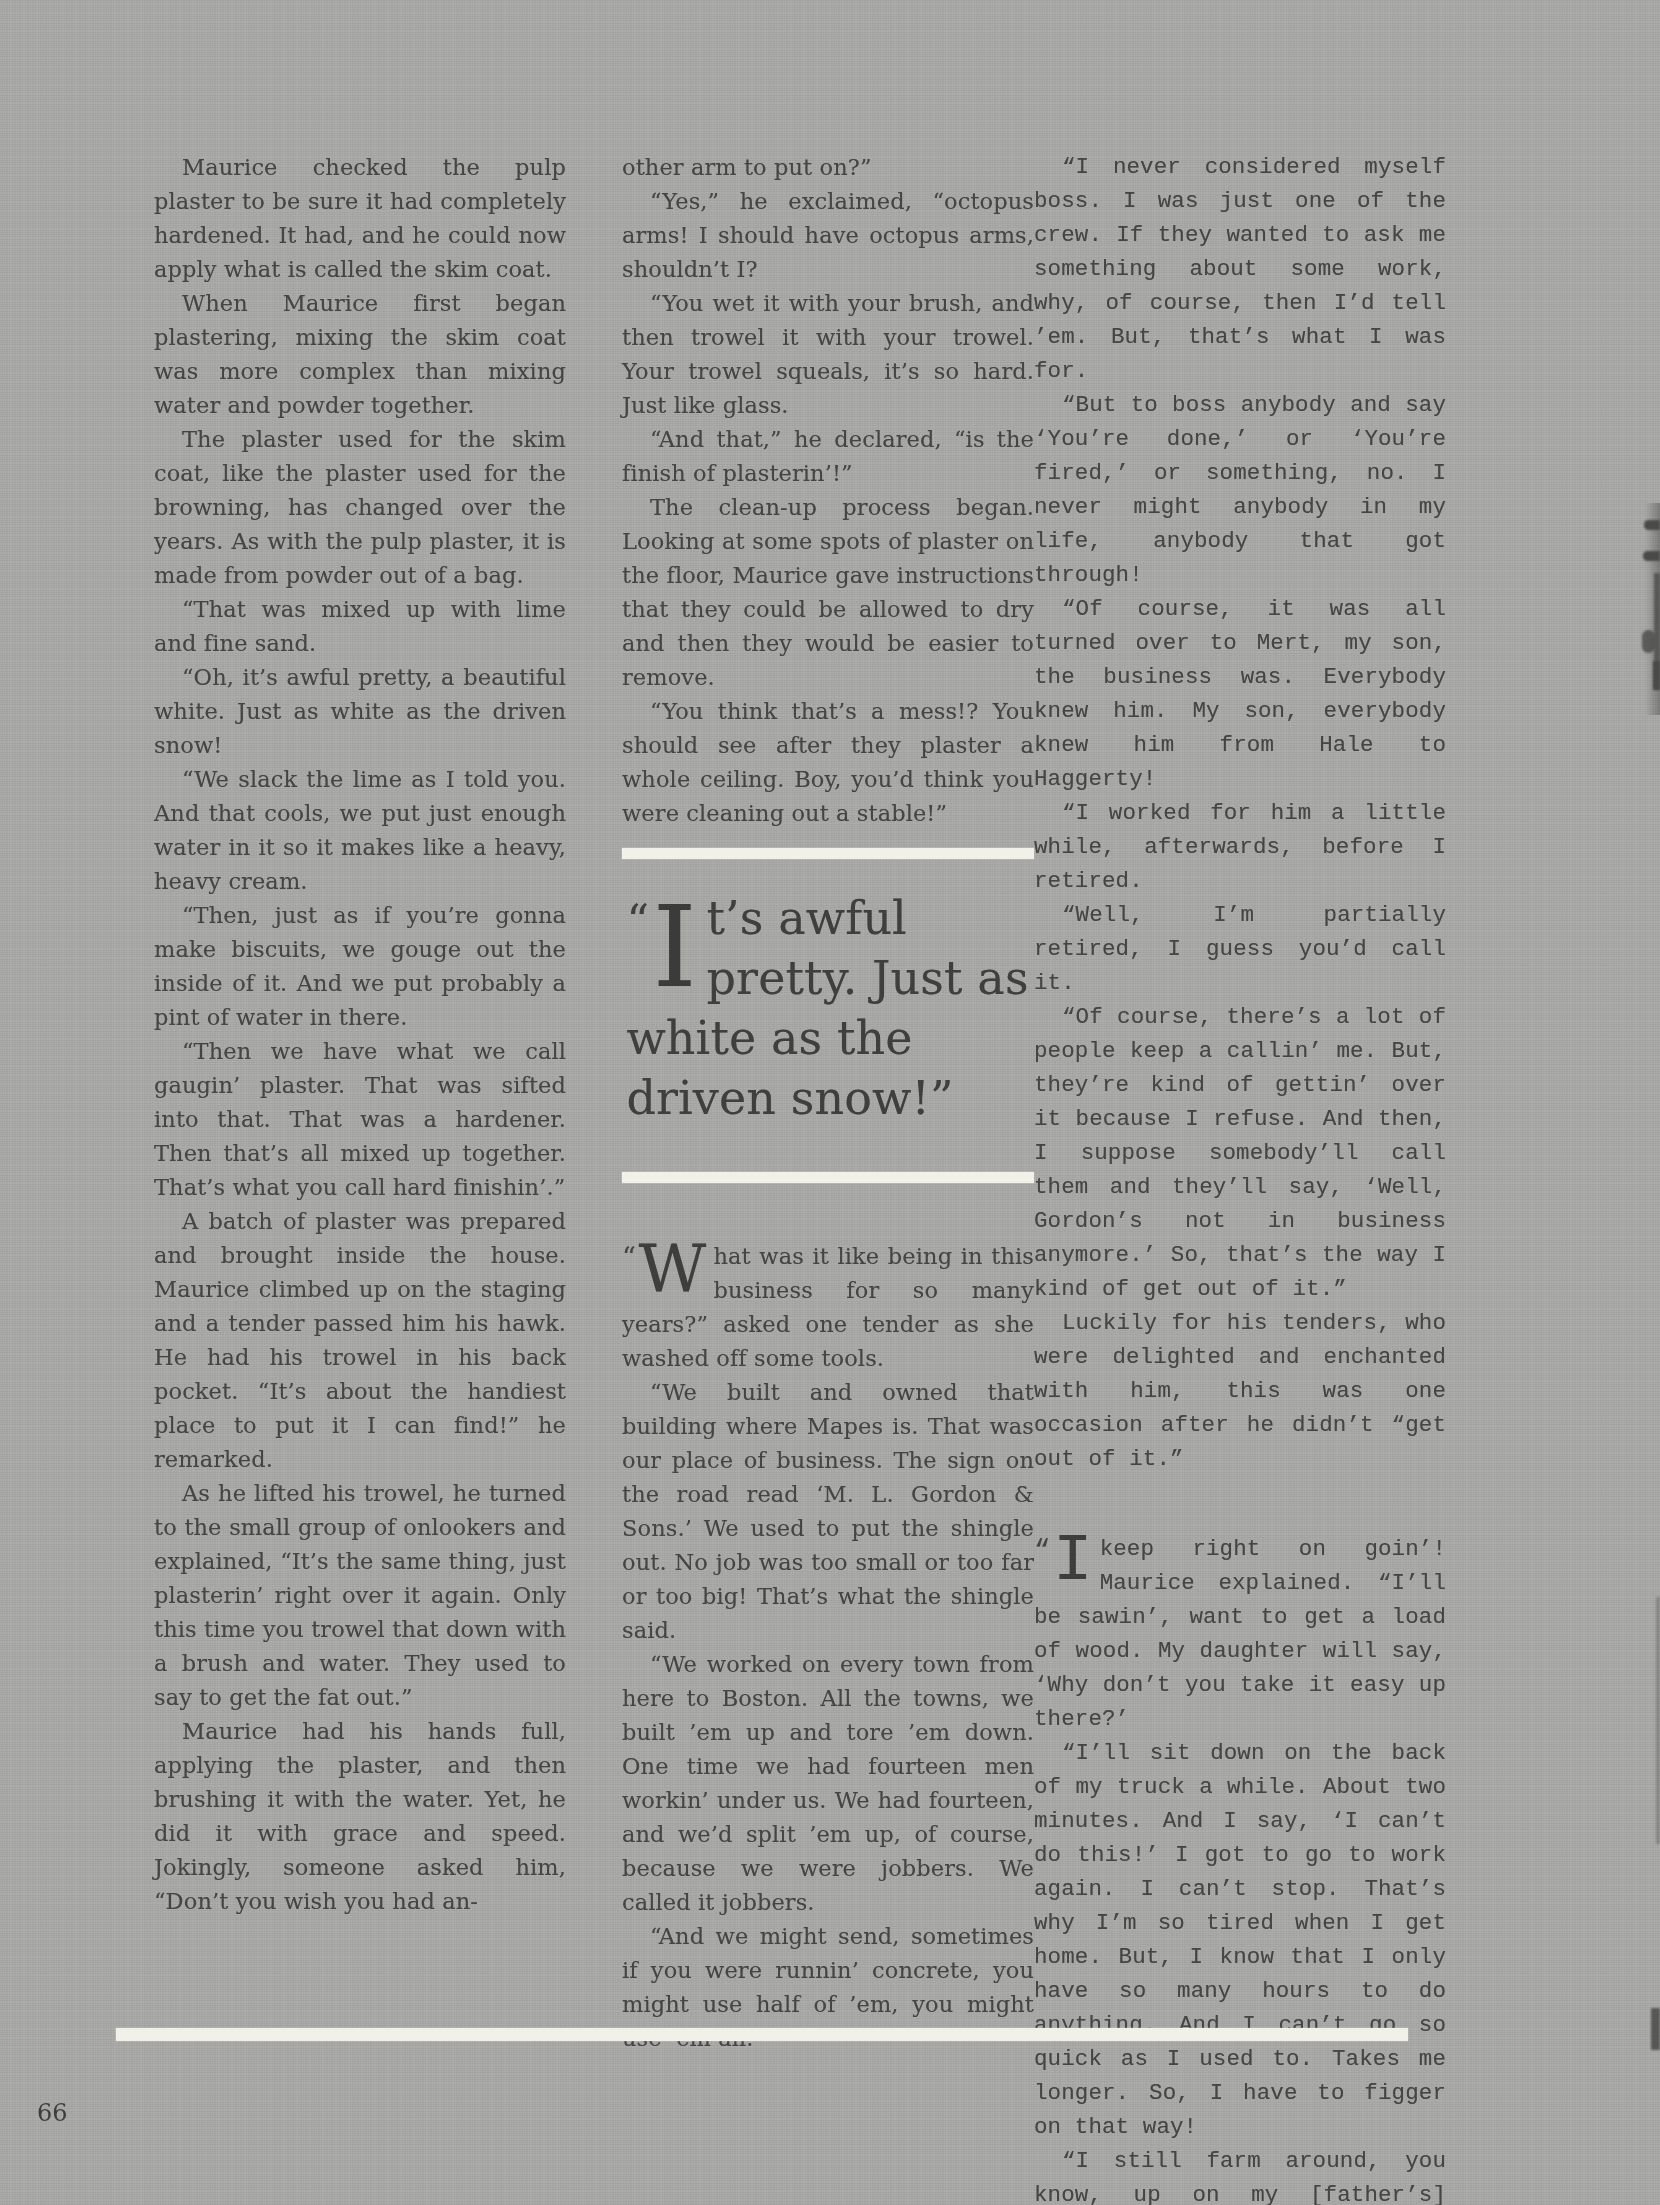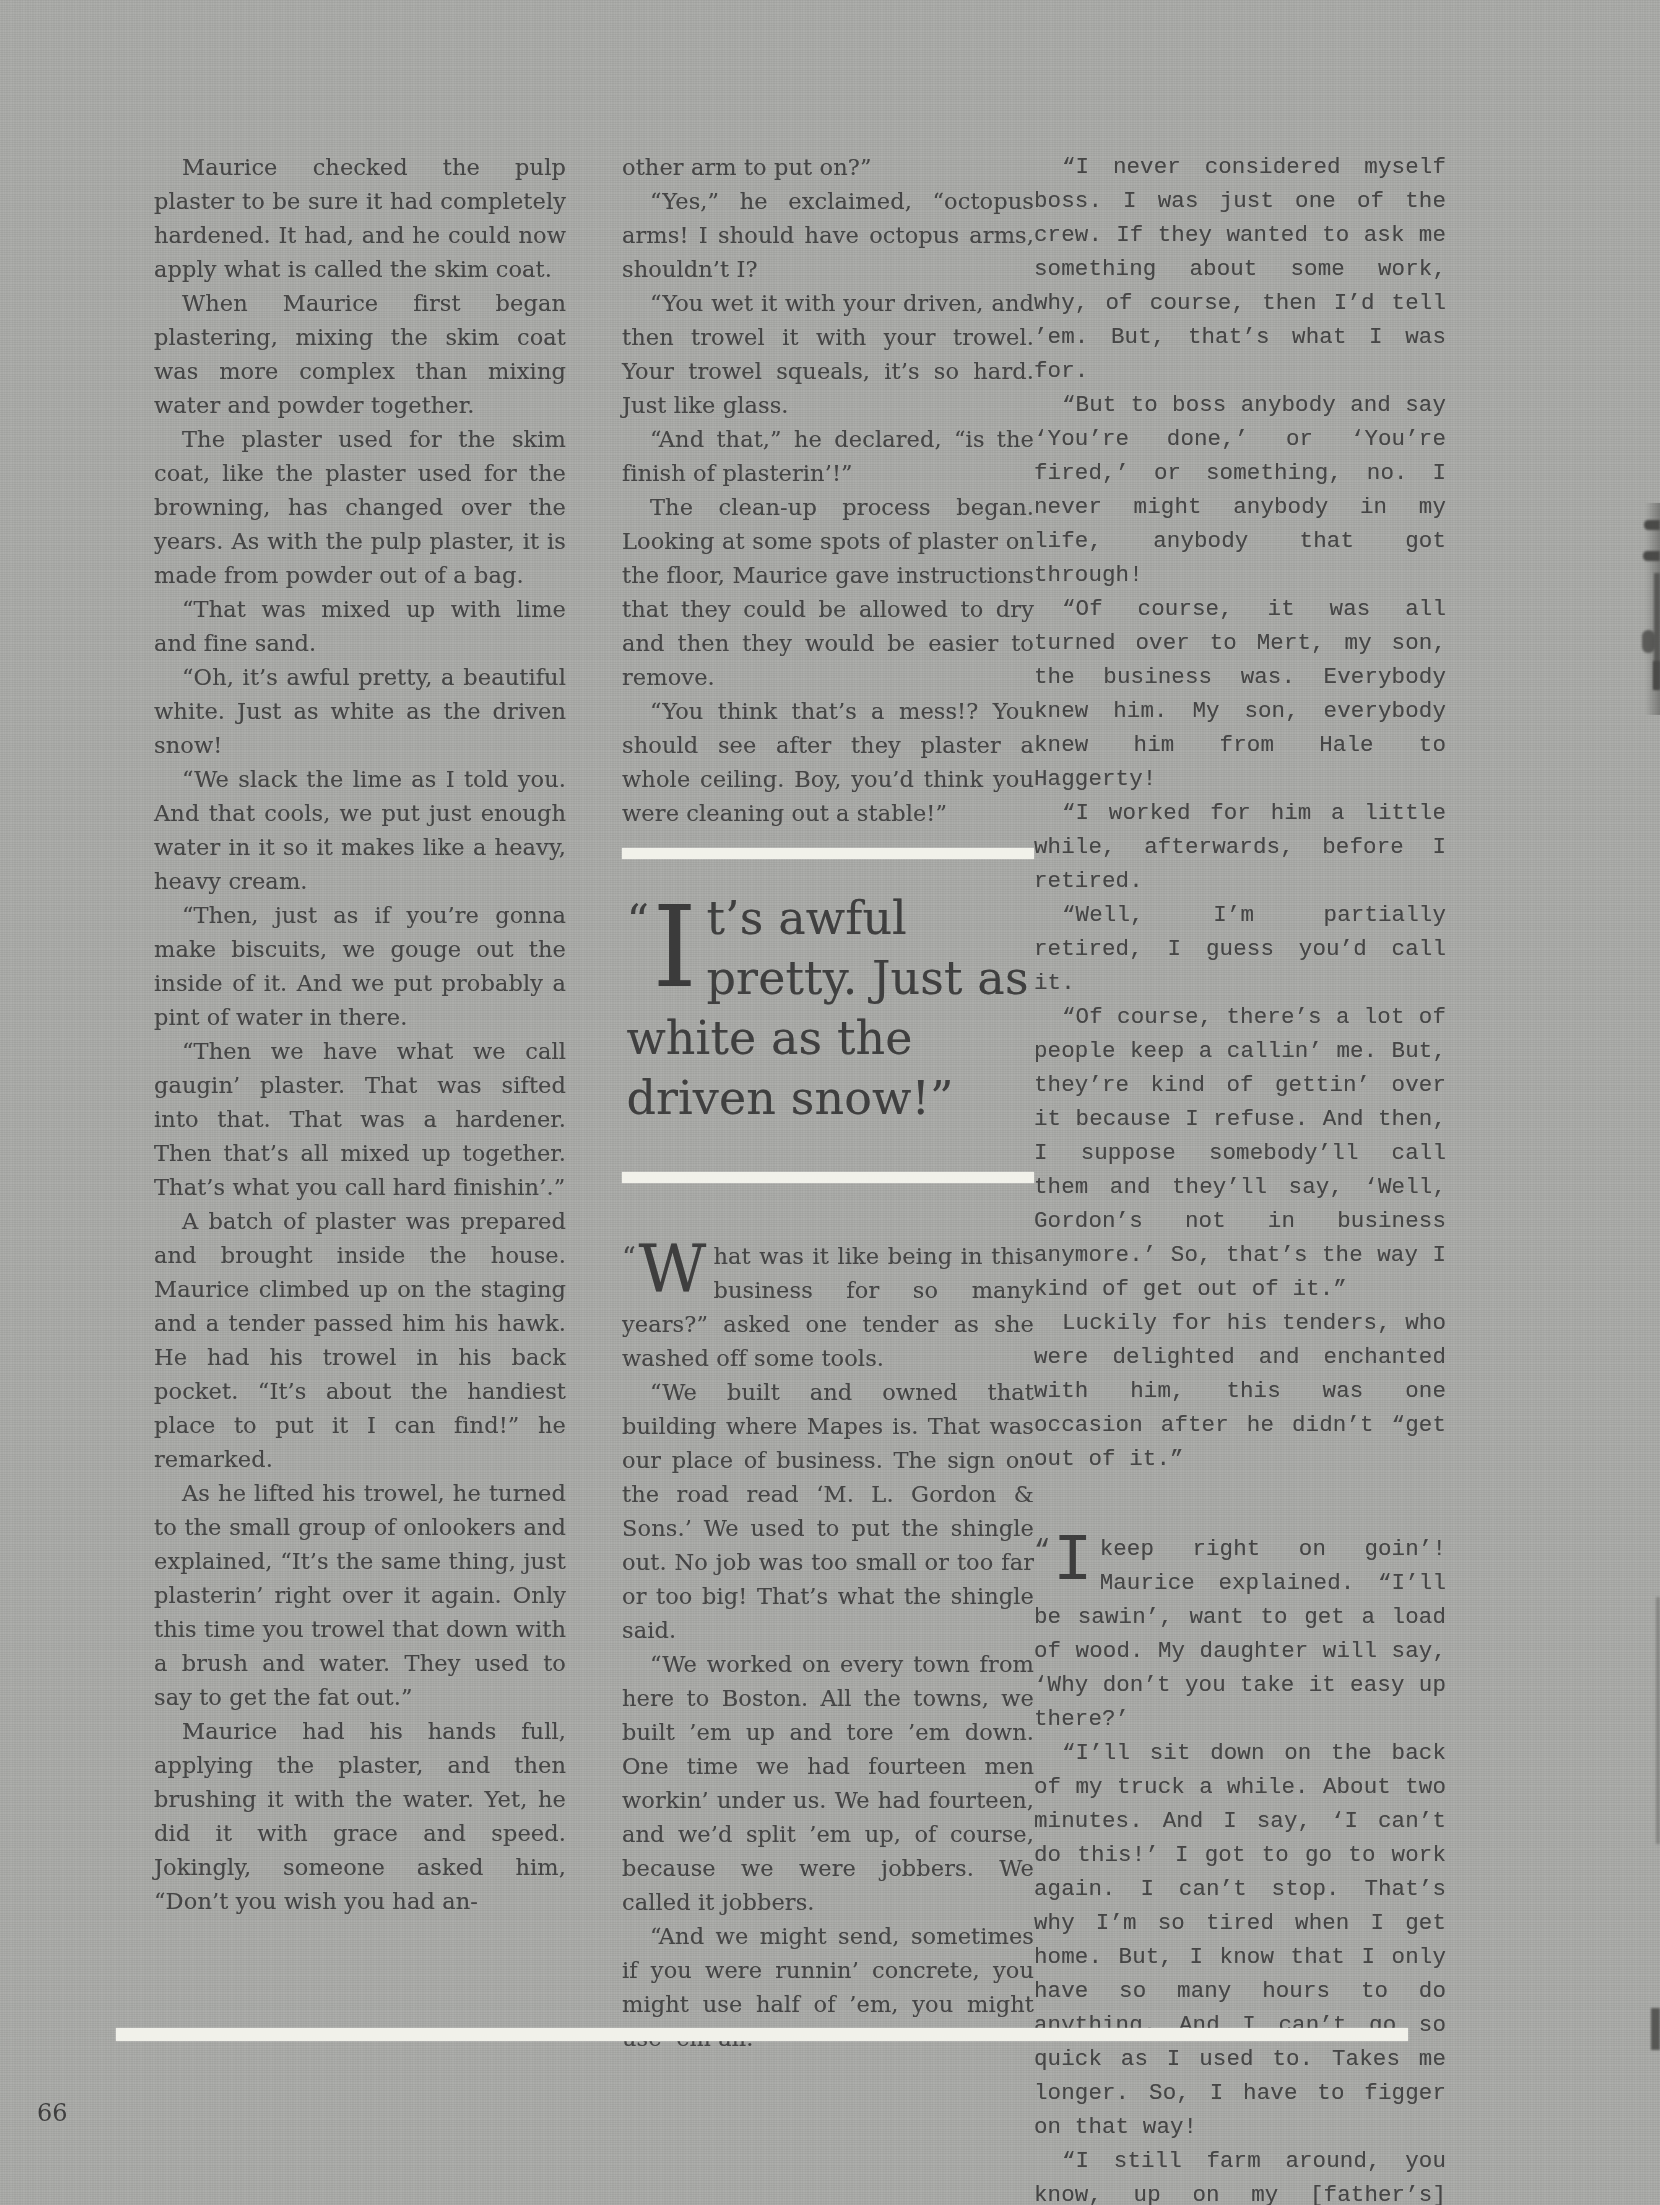--- a/index.html
+++ b/index.html
@@ -99,21 +99,21 @@
     <p class="para">“Then, just as if you’re gonna make biscuits, we gouge out the inside of it. And we put probably a pint of water in there.</p>
     <p class="para">“Then we have what we call gaugin’ plaster. That was sifted into that. That was a hardener. Then that’s all mixed up together. That’s what you call hard finishin’.”</p>
     <p class="para">A batch of plaster was prepared and brought inside the house. Maurice climbed up on the staging and a tender passed him his hawk. He had his trowel in his back pocket. “It’s about the handiest place to put it I can find!” he remarked.</p>
     <p class="para">As he lifted his trowel, he turned to the small group of onlookers and explained, “It’s the same thing, just plasterin’ right over it again. Only this time you trowel that down with a brush and water. They used to say to get the fat out.”</p>
     <p class="para">Maurice had his hands full, applying the plaster, and then brushing it with the water. Yet, he did it with grace and speed. Jokingly, someone asked him, “Don’t you wish you had an-</p>
   </section>
 
   <section class="col col-2">
     <p class="para noindent">other arm to put on?”</p>
     <p class="para">“Yes,” he exclaimed, “octopus arms! I should have octopus arms, shouldn’t I?</p>
-    <p class="para">“You wet it with your driven, and then trowel it with your trowel. Your trowel squeals, it’s so hard. Just like glass.</p>
+    <p class="para">“You wet it with your brush, and then trowel it with your trowel. Your trowel squeals, it’s so hard. Just like glass.</p>
     <p class="para">“And that,” he declared, “is the finish of plasterin’!”</p>
     <p class="para">The clean-up process began. Looking at some spots of plaster on the floor, Maurice gave instructions that they could be allowed to dry and then they would be easier to remove.</p>
     <p class="para">“You think that’s a mess!? You should see after they plaster a whole ceiling. Boy, you’d think you were cleaning out a stable!”</p>
 
     <div class="rule rule-top"></div>
     <figure class="pull-quote">
       <span class="pq-open">“</span>
       <span class="pq-cap">I</span>
       <span class="pq-text">t’s awful pretty. Just as white as the driven snow!”</span>
     </figure>

